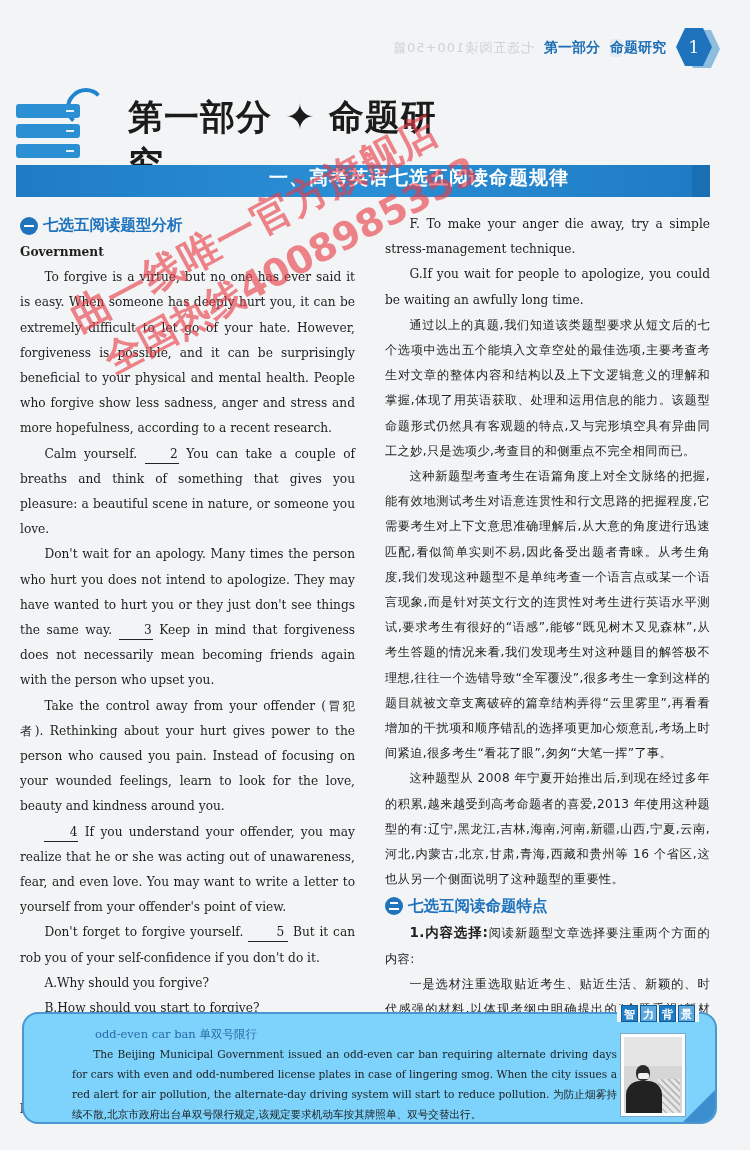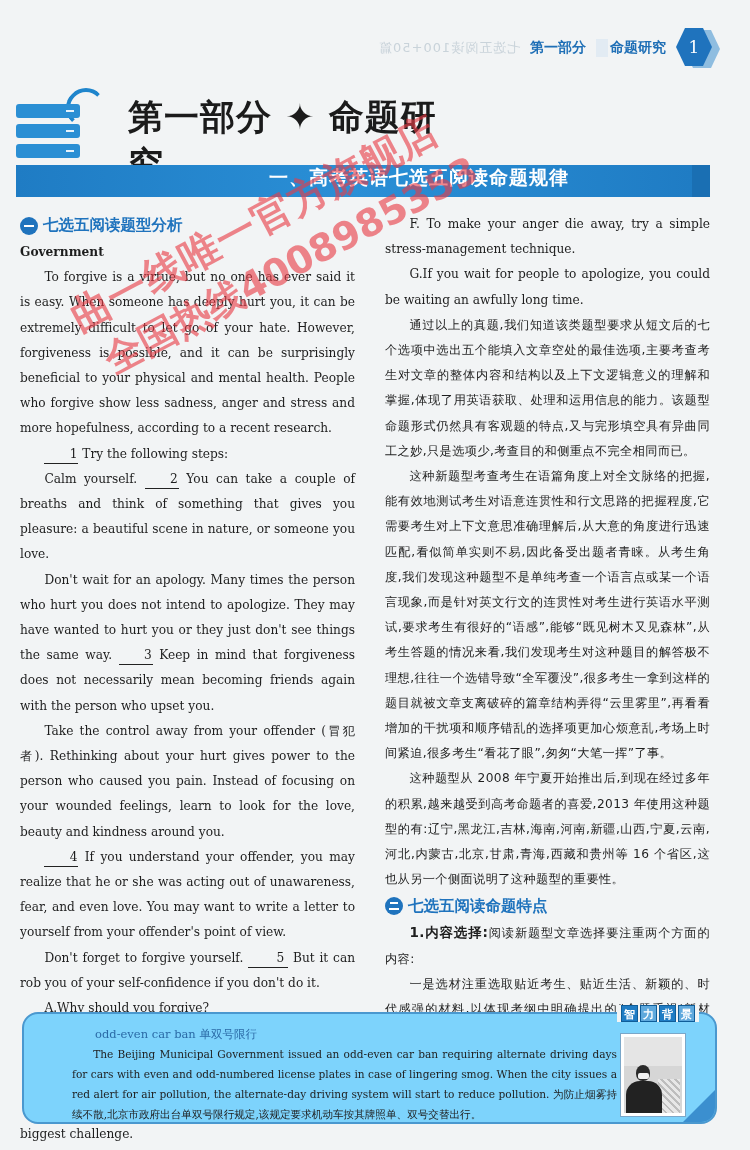--- a/index.html
+++ b/index.html
@@ -9,21 +9,21 @@
     font-family: "DejaVu Serif", "Liberation Serif", serif;
     color: #1e1e1e;
     position: relative;
   }
   .page { position: absolute; left: 0; top: 0; width: 750px; height: 1150px; }
 
   
   .run-head { position: absolute; top: 28px; right: 30px; height: 40px; display: flex; align-items: center; gap: 10px; }
   .run-head .ghost { font-family: "DejaVu Sans", sans-serif; font-size: 13px; color: #c9d3da; transform: scaleX(-1); letter-spacing: 1px; }
   .run-head .part { font-family: "DejaVu Sans", sans-serif; font-weight: bold; font-size: 14px; color: #1f6fb6; }
-  .run-head .chap { font-family: "DejaVu Sans", sans-serif; font-weight: bold; font-size: 14px; color: #1f6fb6; background: linear-gradient(90deg, #e2ebf3 0 12px, transparent 12px); padding-left: 14px; }
+  .run-head .chap { font-family: "DejaVu Sans", sans-serif; font-weight: bold; font-size: 14px; color: #1f6fb6; background: linear-gradient(90deg, #e2ebf3 0 12px, transparent 12px); }
   .hex-wrap { position: relative; width: 44px; height: 40px; }
   .hex { position: absolute; width: 36px; height: 38px; clip-path: polygon(25% 0, 75% 0, 100% 50%, 75% 100%, 25% 100%, 0 50%); }
   .hex.back { left: 8px; top: 2px; background: #8fbde0; }
   .hex.front { left: 0; top: 0; background: #1f73bd; color: #fff; display: flex; align-items: center; justify-content: center; font-size: 17px; font-family: "DejaVu Serif", serif; }
 
   
   .part-title-wrap { position: absolute; left: 16px; top: 82px; width: 440px; height: 80px; }
   .stack-icon { position: absolute; left: 0; top: 0; width: 70px; height: 80px; }
   .stack-icon .arc { position: absolute; left: 50px; top: 6px; width: 40px; height: 40px; border: 4px solid #1f85cc; border-bottom-color: transparent; border-left-color: #1f85cc; border-radius: 50%; transform: rotate(-45deg); clip-path: inset(0 0 50% 0); }
   .stack-icon .bar { position: absolute; left: 0; width: 64px; height: 14px; background: #2b8fd4; border-radius: 3px; }
@@ -103,24 +103,20 @@
   </div>
 
   <div class="col left">
     <div class="sec-head">
       <span class="sec-badge"></span>
       <span class="sec-title">七选五阅读题型分析</span>
     </div>
     <p class="center-title">Government</p>
     <p class="indent">To forgive is a virtue, but no one has ever said it is easy. When someone has deeply hurt you, it can be extremely difficult to let go of your hate. However, forgiveness is possible, and it can be surprisingly beneficial to your physical and mental health. People who forgive show less sadness, anger and stress and more hopefulness, according to a recent research.</p>
     <p class="indent">
-      <span class="blank w34">1</span>
-      <span>Try the following steps:</span>
-    </p>
-    <p class="indent">
       <span>Calm yourself.</span>
       <span class="blank w34">2</span>
       <span>You can take a couple of breaths and think of something that gives you pleasure: a beautiful scene in nature, or someone you love.</span>
     </p>
     <p class="indent">
       <span>Don't wait for an apology. Many times the person who hurt you does not intend to apologize. They may have wanted to hurt you or they just don't see things the same way.</span>
       <span class="blank w34">3</span>
       <span>Keep in mind that forgiveness does not necessarily mean becoming friends again with the person who upset you.</span>
     </p>
     <p class="indent">Take the control away from your offender (冒犯者). Rethinking about your hurt gives power to the person who caused you pain. Instead of focusing on your wounded feelings, learn to look for the love, beauty and kindness around you.</p>

